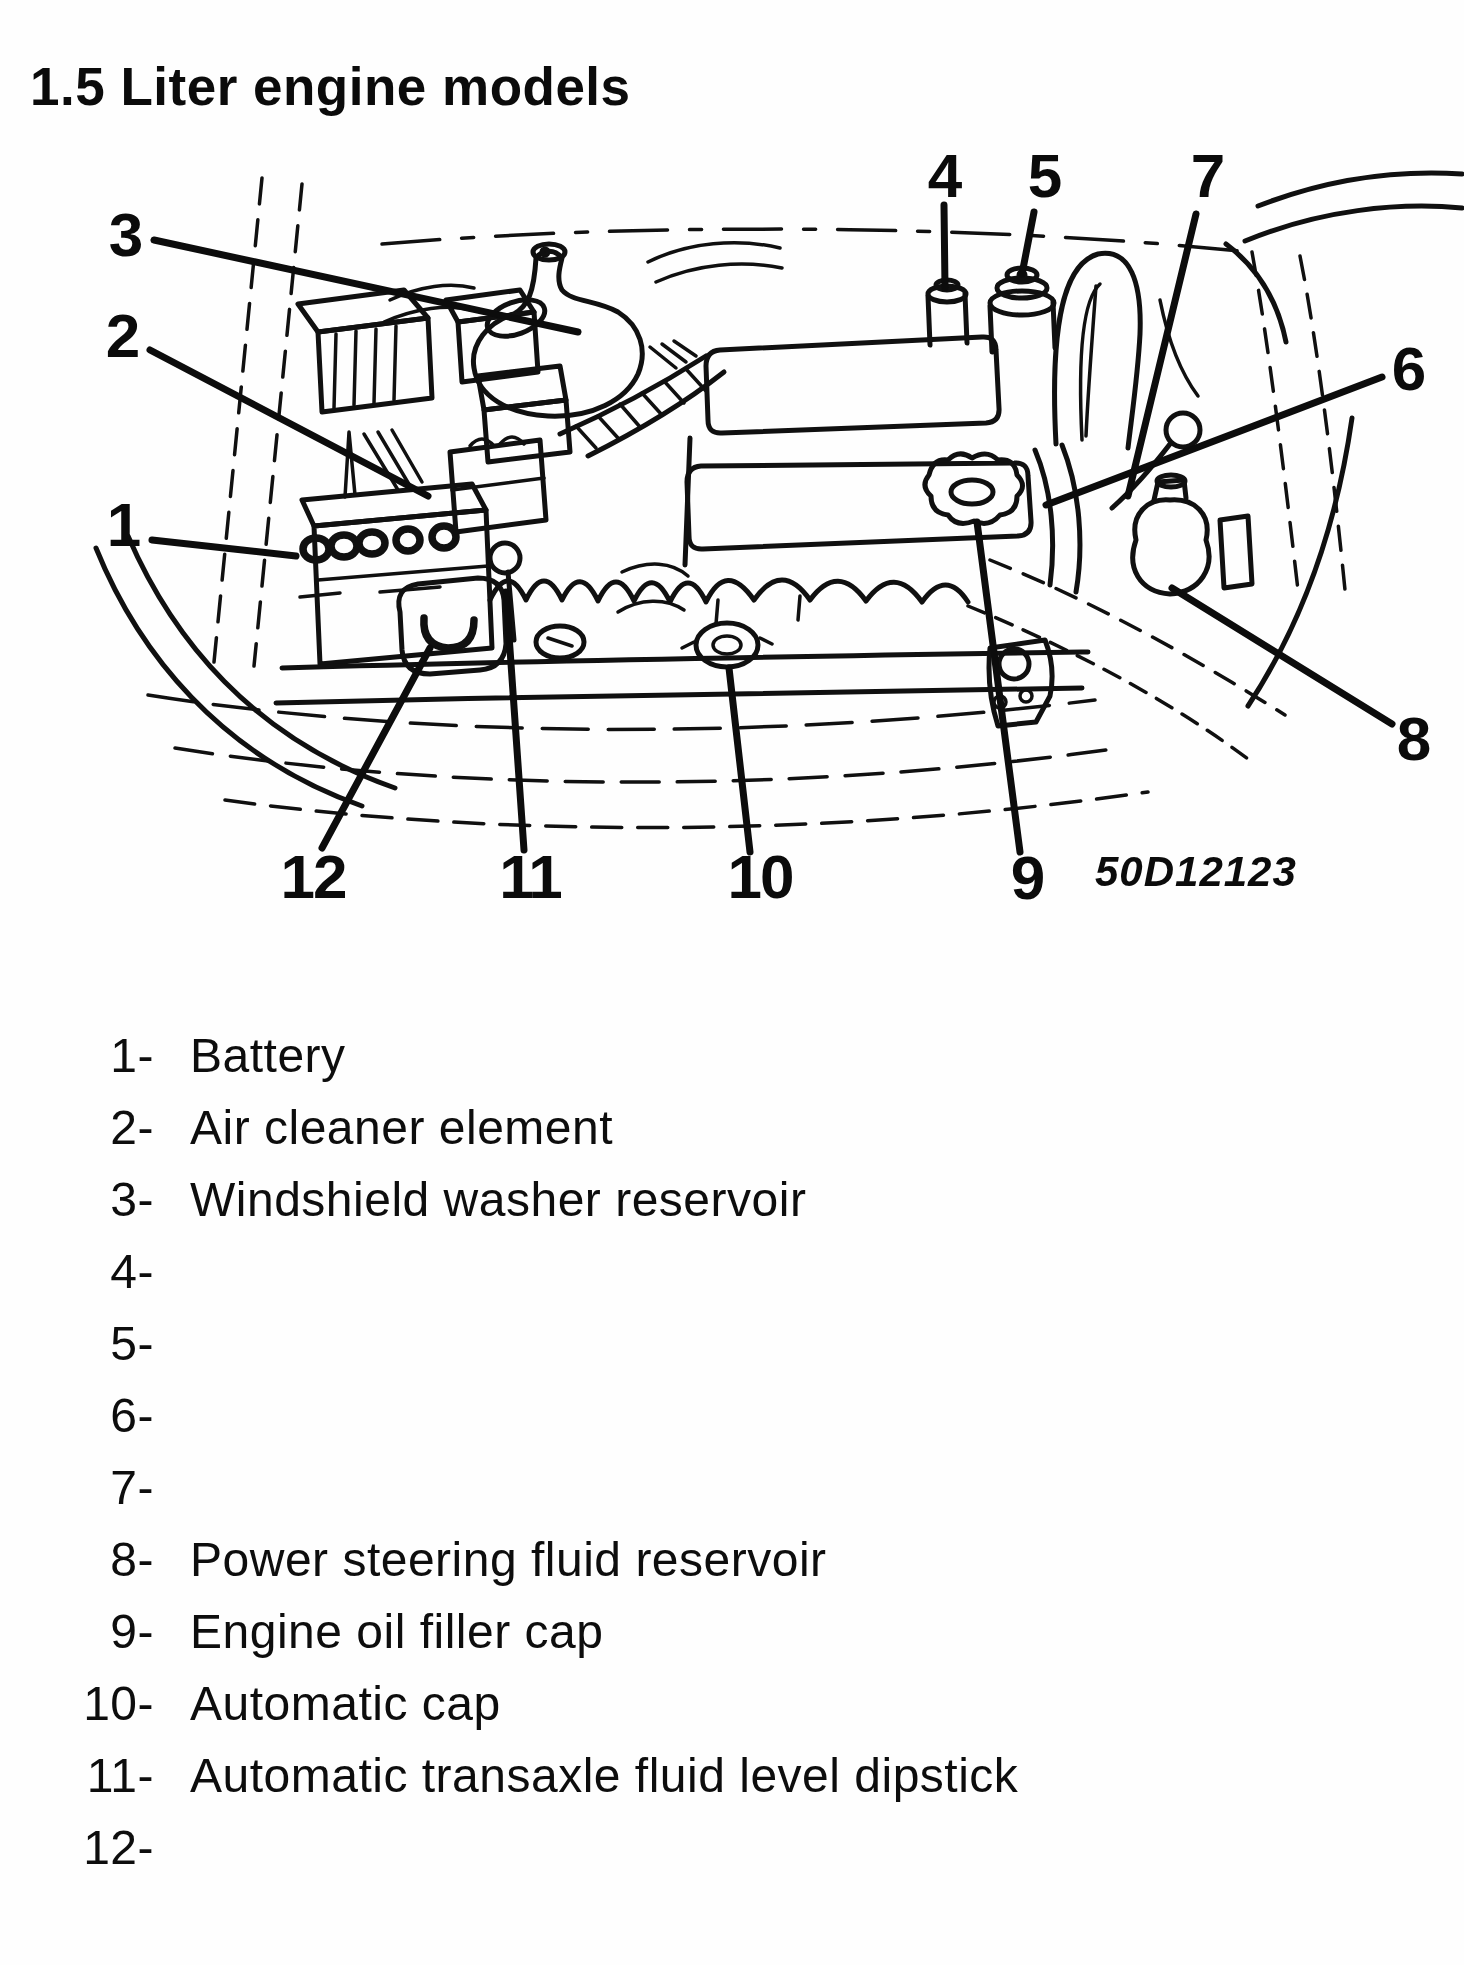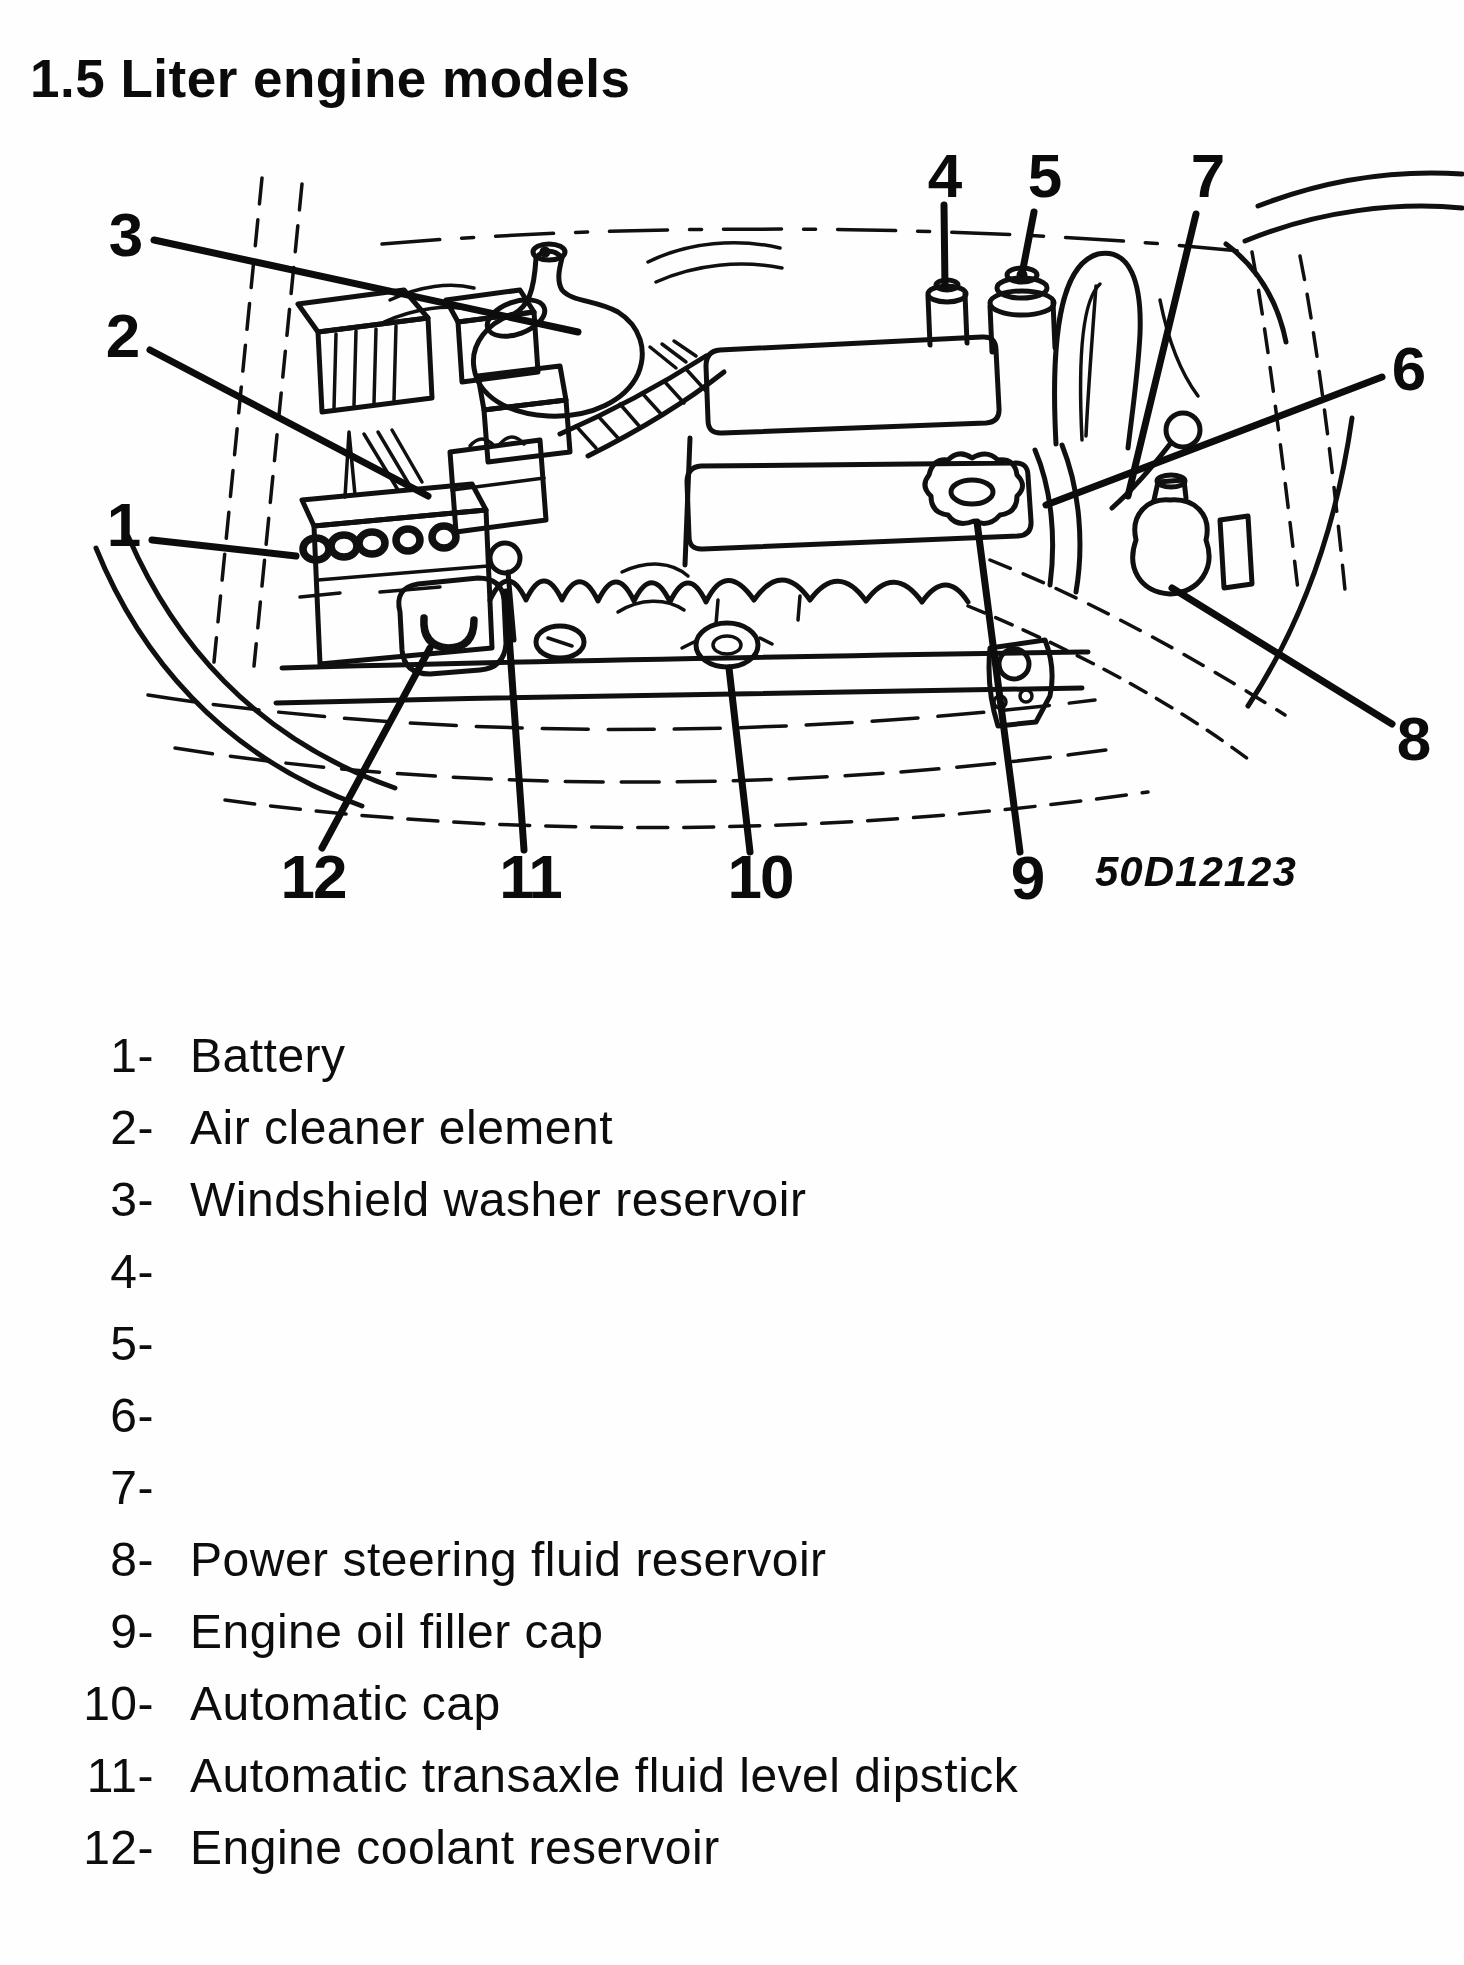--- a/index.html
+++ b/index.html
@@ -1,19 +1,19 @@
 <!DOCTYPE html>
 <html><head>
 <meta charset="utf-8">
 <style>
   html,body{margin:0;padding:0;background:#ffffff;}
   body{width:1464px;height:1965px;overflow:hidden;
        font-family:"Liberation Sans", sans-serif;color:#0c0c0c;}
   .page{position:relative;width:1464px;height:1965px;background:#fefefe;}
-  .title{position:absolute;left:30px;top:48px;margin:0;
+  .title{position:absolute;left:30px;top:56px;margin:0;
          font-size:53px;font-weight:bold;letter-spacing:.5px;color:#0b0b0b;}
   .figure{position:absolute;left:0;top:0;width:1464px;height:965px;}
   .art path,.art line,.art circle,.art ellipse,.art rect{
       fill:none;stroke:#101010;stroke-width:5;stroke-linecap:round;stroke-linejoin:round;}
   .thin{stroke-width:3.5 !important;}
   .thick{stroke-width:7.5 !important;}
   .leaders line{stroke:#0c0c0c;stroke-width:7;stroke-linecap:round;}
   .callout{font-family:"Liberation Sans", sans-serif;font-weight:bold;font-size:62px;
            fill:#0b0b0b;text-anchor:middle;letter-spacing:-2px;}
   .figcode{font-family:"Liberation Sans", sans-serif;font-weight:bold;font-style:italic;
@@ -254,16 +254,15 @@
     <div class="legend-row">
       <span class="legend-num">10-</span>
       <span class="legend-label">Automatic cap</span>
     </div>
     <div class="legend-row">
       <span class="legend-num">11-</span>
       <span class="legend-label">Automatic transaxle fluid level dipstick</span>
     </div>
     <div class="legend-row">
       <span class="legend-num">12-</span>
-      <span class="legend-label">Engine coolant reservoir</span>
     </div>
   </div>
 </div>
 
 </body></html>

